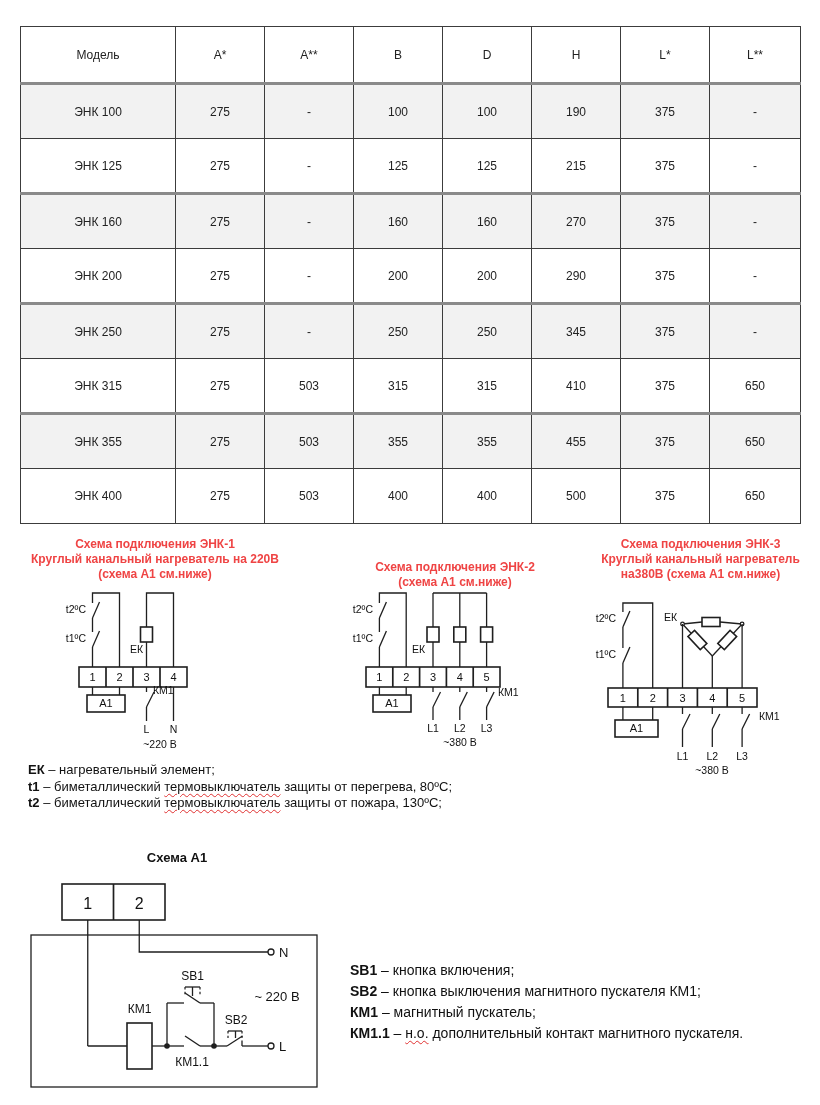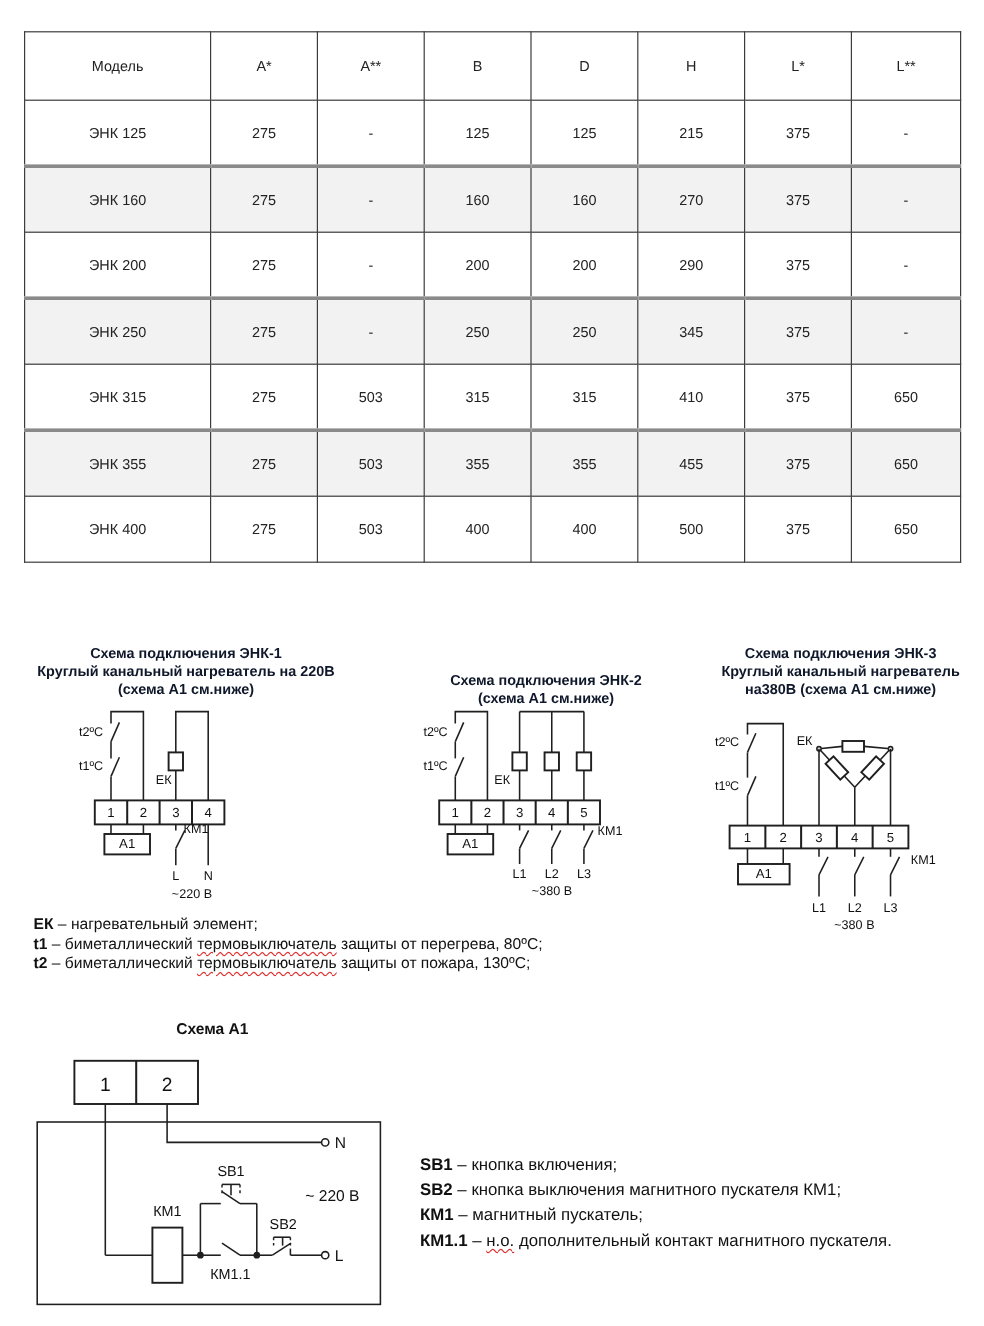--- a/index.html
+++ b/index.html
@@ -12,21 +12,21 @@
   table.dim { border-collapse:collapse; table-layout:fixed; width:780px; border:1px solid #333; }
   table.dim th, table.dim td {
     border:1px solid #3c3c3c; text-align:center; vertical-align:middle;
     font-size:12px; color:#222; font-weight:normal; padding:0;
   }
   table.dim thead th { height:57px; }
   table.dim tbody td { height:55px; }
   table.dim tr.stripe td { background:#f2f2f2; border-top:3px solid #8a8a8a; }
 
   
-  .diag-title { position:absolute; text-align:center; font-weight:bold; font-size:12px; line-height:15px; color:#0f172a; }
+  .diag-title { position:absolute; text-align:center; font-weight:bold; font-size:12px; line-height:15px; color:#ef4444; }
   .dt1 { left:10px;  top:537px; width:290px; }
   .dt2 { left:305px; top:560px; width:300px; }
   .dt3 { left:593px; top:537px; width:215px; }
 
   
   svg { position:absolute; overflow:visible; }
   .svg-d1 { left:20px;  top:590px; }
   .svg-d2 { left:330px; top:590px; }
   .svg-d3 { left:580px; top:590px; }
   .svg-a1 { left:20px;  top:875px; }
@@ -79,20 +79,30 @@
             <th>A*</th>
             <th>A**</th>
             <th>B</th>
             <th>D</th>
             <th>H</th>
             <th>L*</th>
             <th>L**</th>
           </tr>
         </thead>
       <tbody>
+          <tr class="stripe">
+            <td>ЭНК 100</td>
+            <td>275</td>
+            <td>-</td>
+            <td>100</td>
+            <td>100</td>
+            <td>190</td>
+            <td>375</td>
+            <td>-</td>
+          </tr>
           <tr>
             <td>ЭНК 125</td>
             <td>275</td>
             <td>-</td>
             <td>125</td>
             <td>125</td>
             <td>215</td>
             <td>375</td>
             <td>-</td>
           </tr>

